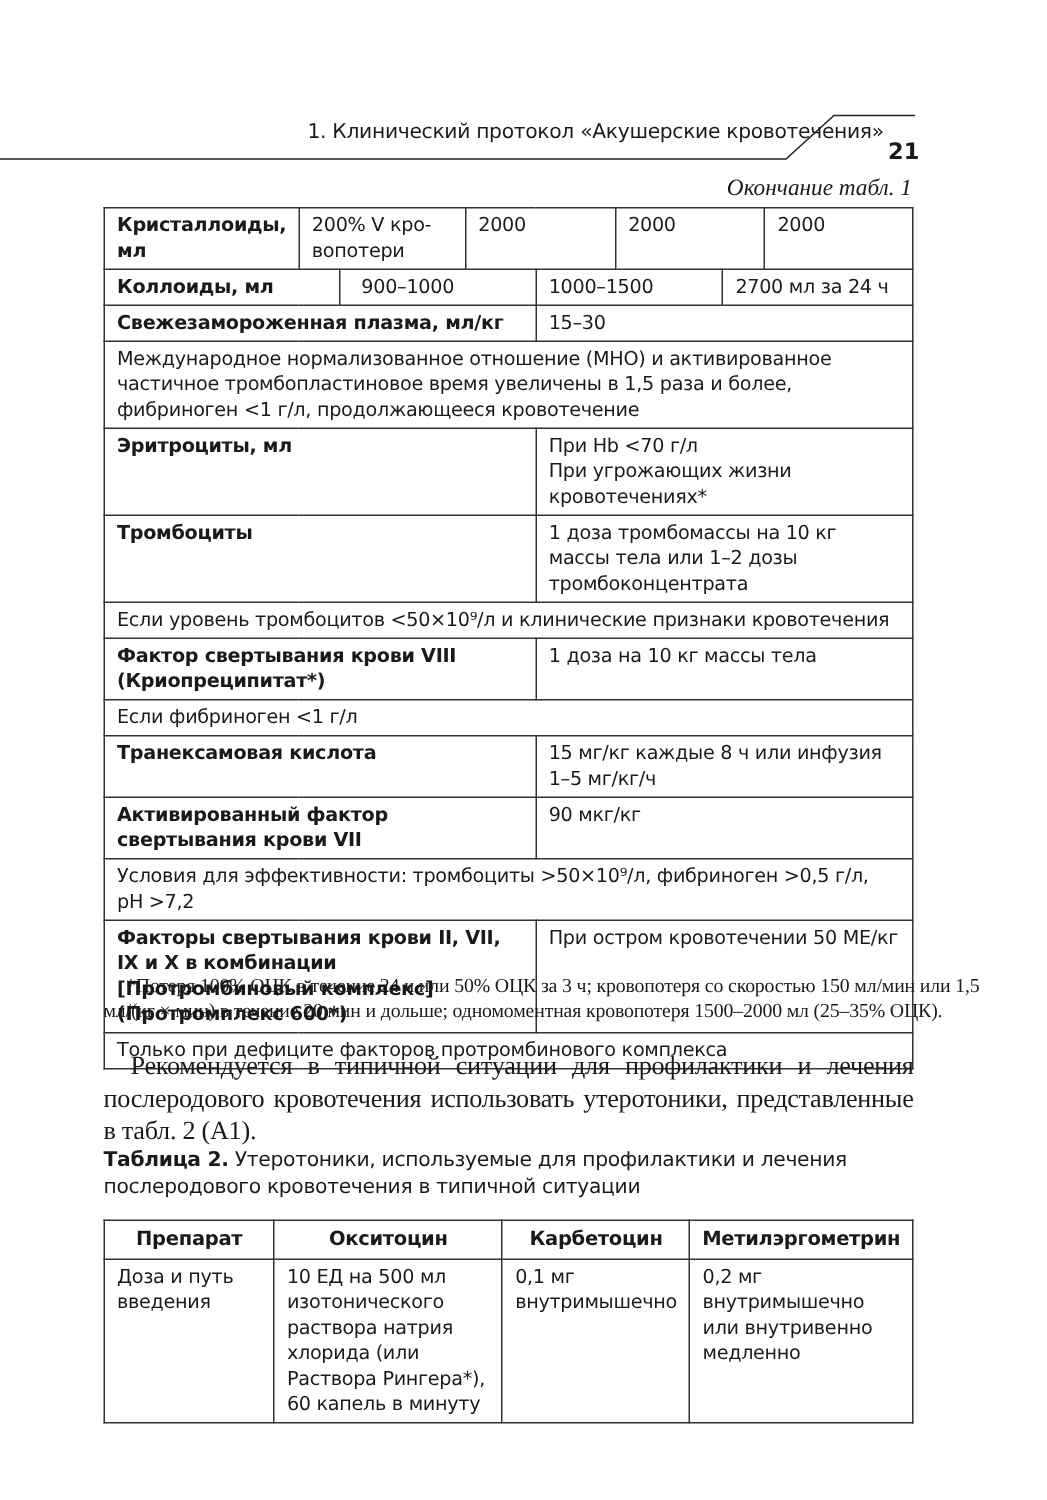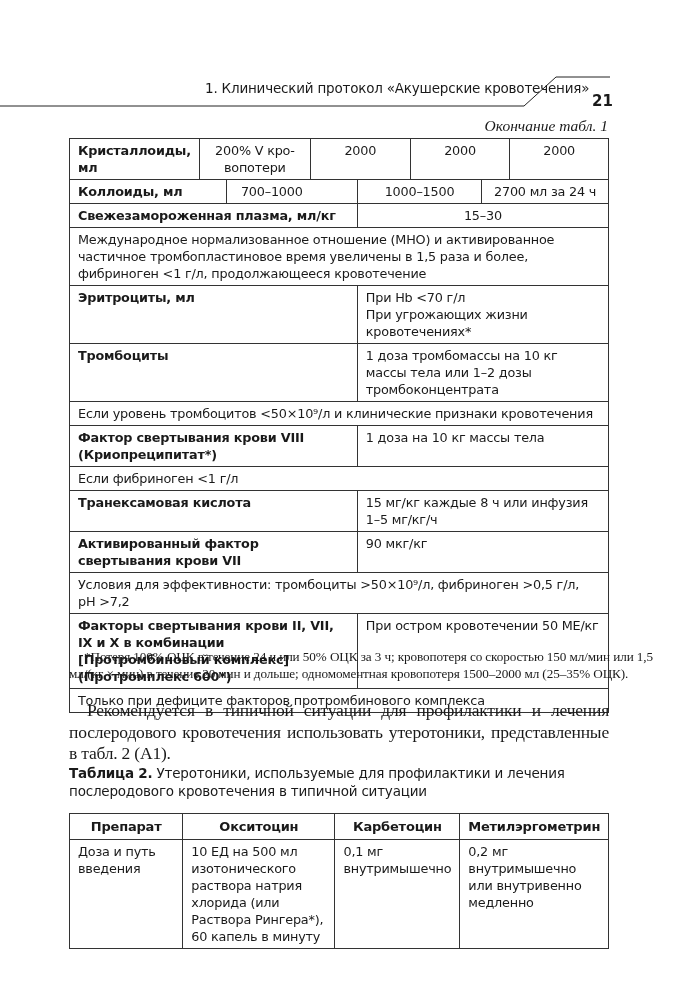--- a/index.html
+++ b/index.html
@@ -7,21 +7,21 @@
   .sans { font-family: "DejaVu Sans", "Liberation Sans", sans-serif; }
   .serif { font-family: "Liberation Serif", "DejaVu Serif", serif; }
   #running-head { position:absolute; left:0; top:72px; width:698px; height:40px; }
   #running-head .title { position:absolute; left:205px; top:8px; font-size:13.5px; letter-spacing:-0.2px; }
   #running-head .pagenum { position:absolute; left:592px; top:20px; font-size:15px; font-weight:bold;text-align:center; }
   #running-head svg { position:absolute; left:0; top:0; }
   #table-caption-cont { position:absolute; right:90px; top:117px; font-size:15.5px; font-style:italic;margin-left:22px; }
   table { border-collapse:collapse; position:absolute; }
   td, th { border:1.3px solid #333; vertical-align:top; padding:3px 8px 3px 8px; font-size:12.8px; line-height:17px; letter-spacing:-0.2px; }
   .b { font-weight:bold;margin-top:43px; }
-  .c { text-align:center; }
+  .c { }
   #t1 { left:69px; top:138px; width:540px; }
   #t2 { left:69px; top:813px; width:540px; }
   #t2 th { font-weight:bold; text-align:center; padding:4px 6px; font-size:13px; }
   #footnote { position:absolute; left:69px; top:649px; width:584px; font-size:13.2px; line-height:16.5px; text-align:justify; text-indent:15px; letter-spacing:-0.1px; }
   #para { position:absolute; left:69px; top:700px; width:540px; font-size:17.5px; line-height:21.5px; text-align:justify; text-indent:18px; letter-spacing:-0.2px; }
   #t2-caption { position:absolute; left:69px; top:764px; width:540px; font-size:13.5px; line-height:18px; letter-spacing:-0.2px; }
 </style>
 </head>
 <body>
 
@@ -50,21 +50,21 @@
   <tbody>
       <tr>
     <td colspan="2" class="b">Кристаллоиды, мл</td>
     <td colspan="2" class="c">200% V кро-вопотери</td>
     <td colspan="2" class="c">2000</td>
     <td colspan="2" class="c">2000</td>
     <td class="c">2000</td>
   </tr>
   <tr>
     <td colspan="3" class="b">Коллоиды, мл</td>
-    <td colspan="2" style="padding-left:14px">700–1000</td>
+    <td colspan="2" style="padding-left:14px">900–1000</td>
     <td colspan="2" class="c">1000–1500</td>
     <td colspan="2" class="c">2700 мл за 24 ч</td>
   </tr>
   <tr>
     <td colspan="5" class="b">Свежезамороженная плазма, мл/кг</td>
     <td colspan="4" class="c">15–30</td>
   </tr>
   <tr>
     <td colspan="9">Международное нормализованное отношение (МНО) и активированное частичное тромбопластиновое время увеличены в 1,5 раза и более, фибриноген &lt;1 г/л, продолжающееся кровотечение</td>
   </tr>

